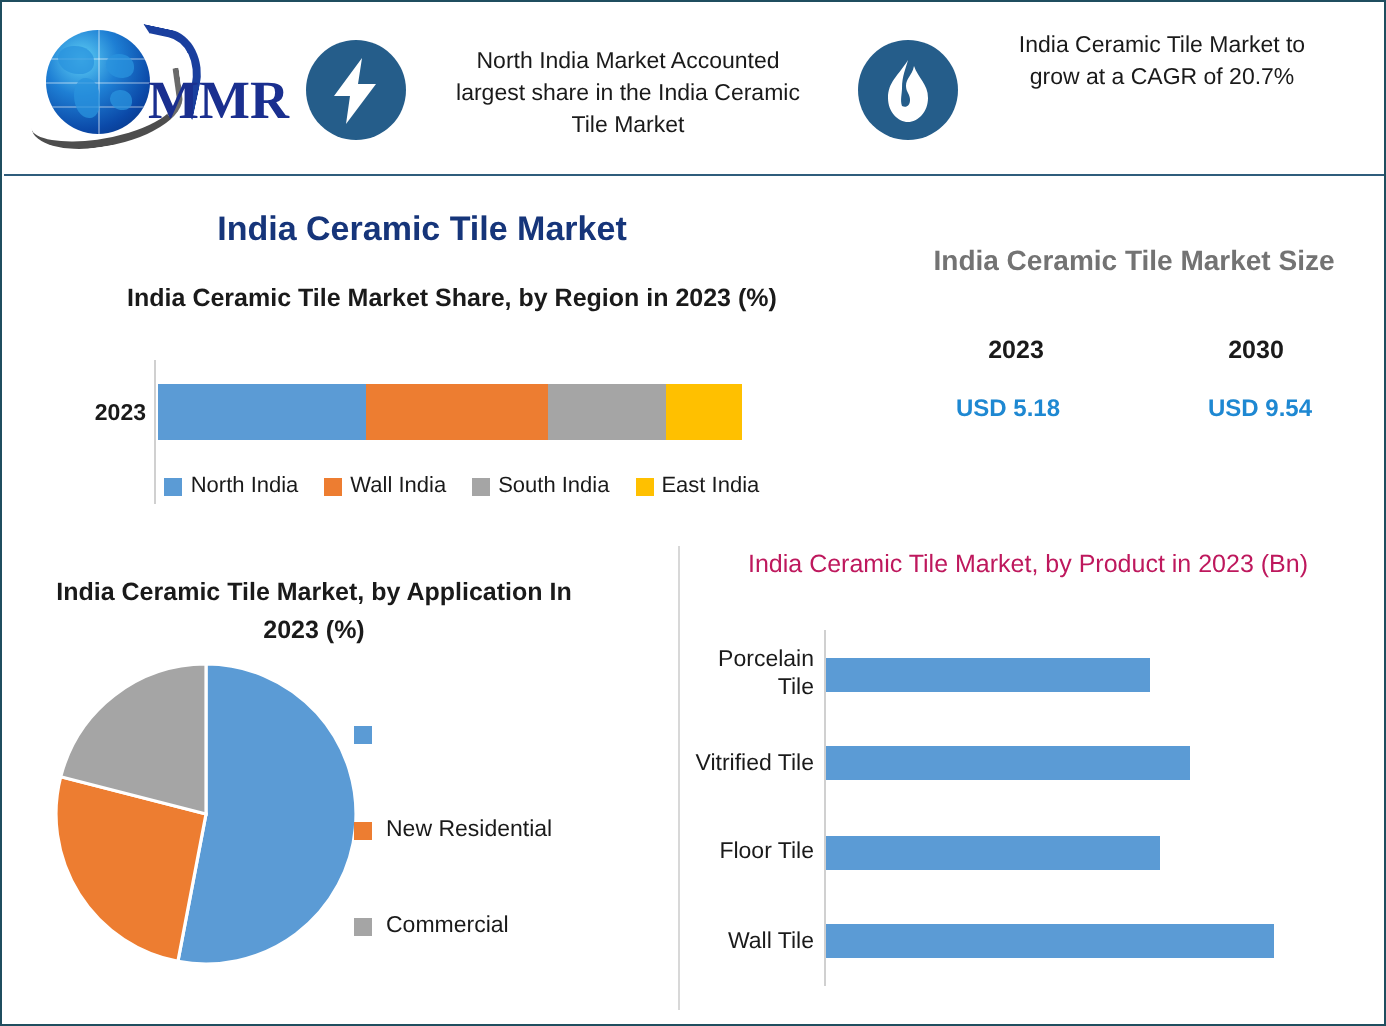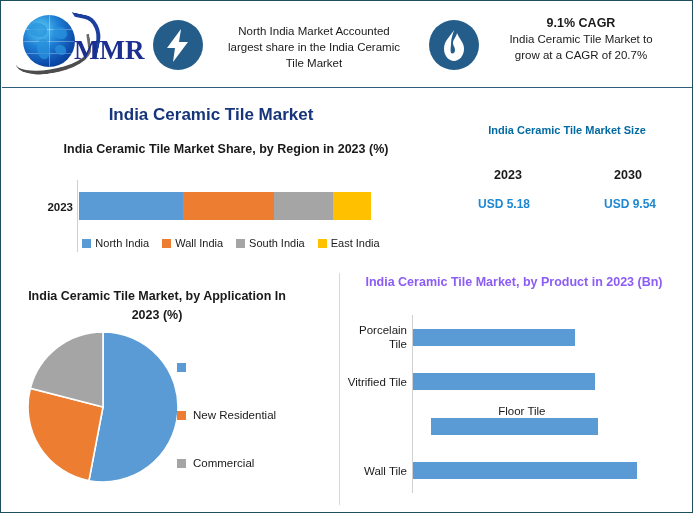--- a/index.html
+++ b/index.html
@@ -220,23 +220,23 @@
   #size-panel {
     position: absolute;
     left: 444px; top: 120px;
     width: 244px; height: 140px;
   }
   #size-title {
     position: absolute;
     left: 0; top: 0;
     width: 244px;
     text-align: center;
-    font-size: 11px;
-    font-weight: bold;
-    color: #0369a1;
+    font-size: 14px;
+    font-weight: bold;
+    color: #737373;
     line-height: 18px;
   }
   #size-year-2023 {
     position: absolute;
     left: 18px; top: 47px;
     width: 90px;
     text-align: center;
     font-size: 12.5px;
     font-weight: bold;
     color: #1a1a1a;
@@ -321,22 +321,22 @@
     position: absolute;
     left: 338px; top: 272px;
     width: 350px; height: 236px;
   }
   #product-title {
     position: absolute;
     left: 0; top: 0;
     width: 350px;
     text-align: center;
     font-size: 12.5px;
-    font-weight: bold;
-    color: #8b5cf6;
+    font-weight: normal;
+    color: #be185d;
     line-height: 19px;
   }
   #product-plot {
     position: absolute;
     left: 0; top: 42px;
     width: 350px; height: 178px;
   }
   #product-axis {
     position: absolute;
     left: 73px; top: 0;
@@ -407,21 +407,20 @@
       </div>
     </div>
 
     <div class="fact">
       <div class="fact-icon" id="flame-icon">
         <svg id="flame-glyph" viewBox="0 0 50 50" aria-hidden="true">
           <path d="M25 10 C20 18 15 21 15 29 C15 36 20 41 25 41 C30 41 35 36 35 29 C35 22 30 19 28 13 C27 18 24 19 24 23 C24 26 26 27 26 30 C26 33 24 34 22 33 C21 30 22 27 22 24 C22 18 24 14 25 10 Z" fill="#ffffff"></path>
         </svg>
       </div>
       <div class="fact-text" id="fact2-text">
-        <div class="hl">9.1% CAGR</div>
         <div>India Ceramic Tile Market to</div>
         <div>grow at a CAGR of 20.7%</div>
       </div>
     </div>
 
     <div id="header-divider"></div>
   </div>
 
   <div id="main-title">India Ceramic Tile Market</div>
 
@@ -498,21 +497,21 @@
       <div id="product-axis"></div>
       <div id="product-rows">
           <div class="product-row" style="top: 0px;">
             <div class="product-label">Porcelain Tile</div>
             <div class="product-bar" style="width: 162px; background: rgb(91, 155, 213);"></div>
           </div>
           <div class="product-row" style="top: 44.5px;">
             <div class="product-label">Vitrified Tile</div>
             <div class="product-bar" style="width: 182px; background: rgb(91, 155, 213);"></div>
           </div>
-          <div class="product-row" style="top: 89px; flex-direction: column;">
+          <div class="product-row" style="top: 89px;">
             <div class="product-label">Floor Tile</div>
             <div class="product-bar" style="width: 167px; background: rgb(91, 155, 213);"></div>
           </div>
           <div class="product-row" style="top: 133.5px;">
             <div class="product-label">Wall Tile</div>
             <div class="product-bar" style="width: 224px; background: rgb(91, 155, 213);"></div>
           </div>
         </div>
     </div>
   </div>

